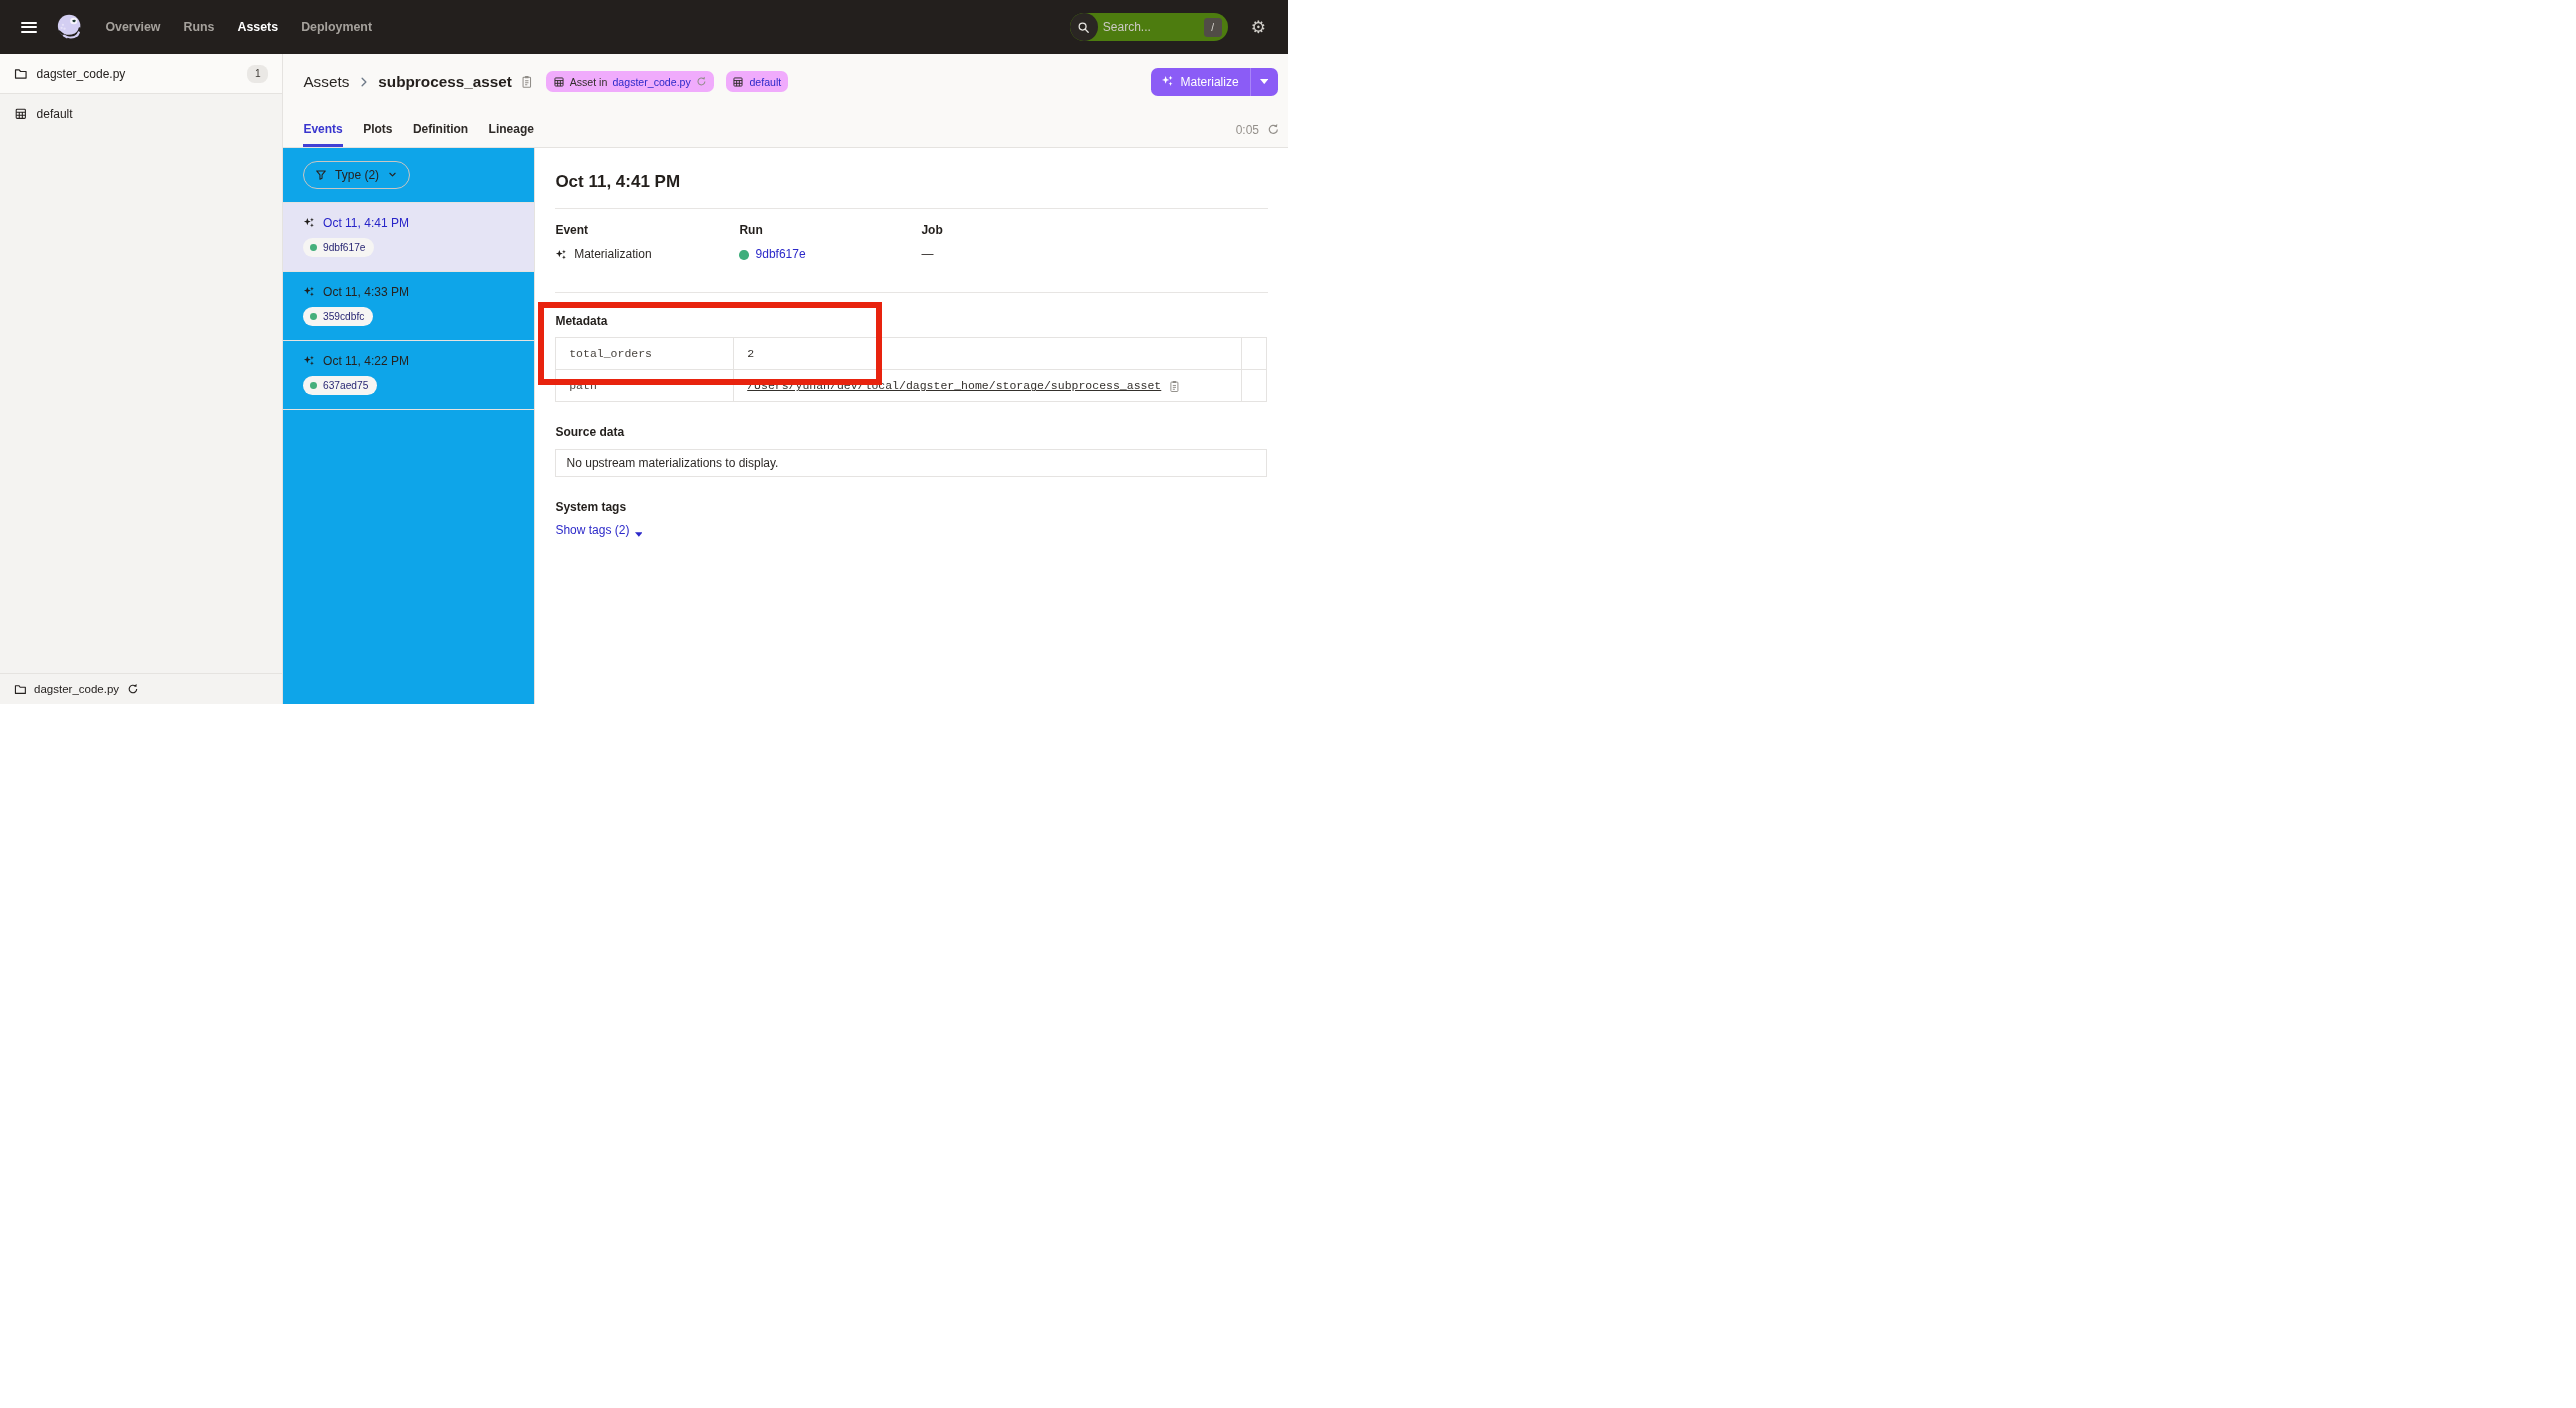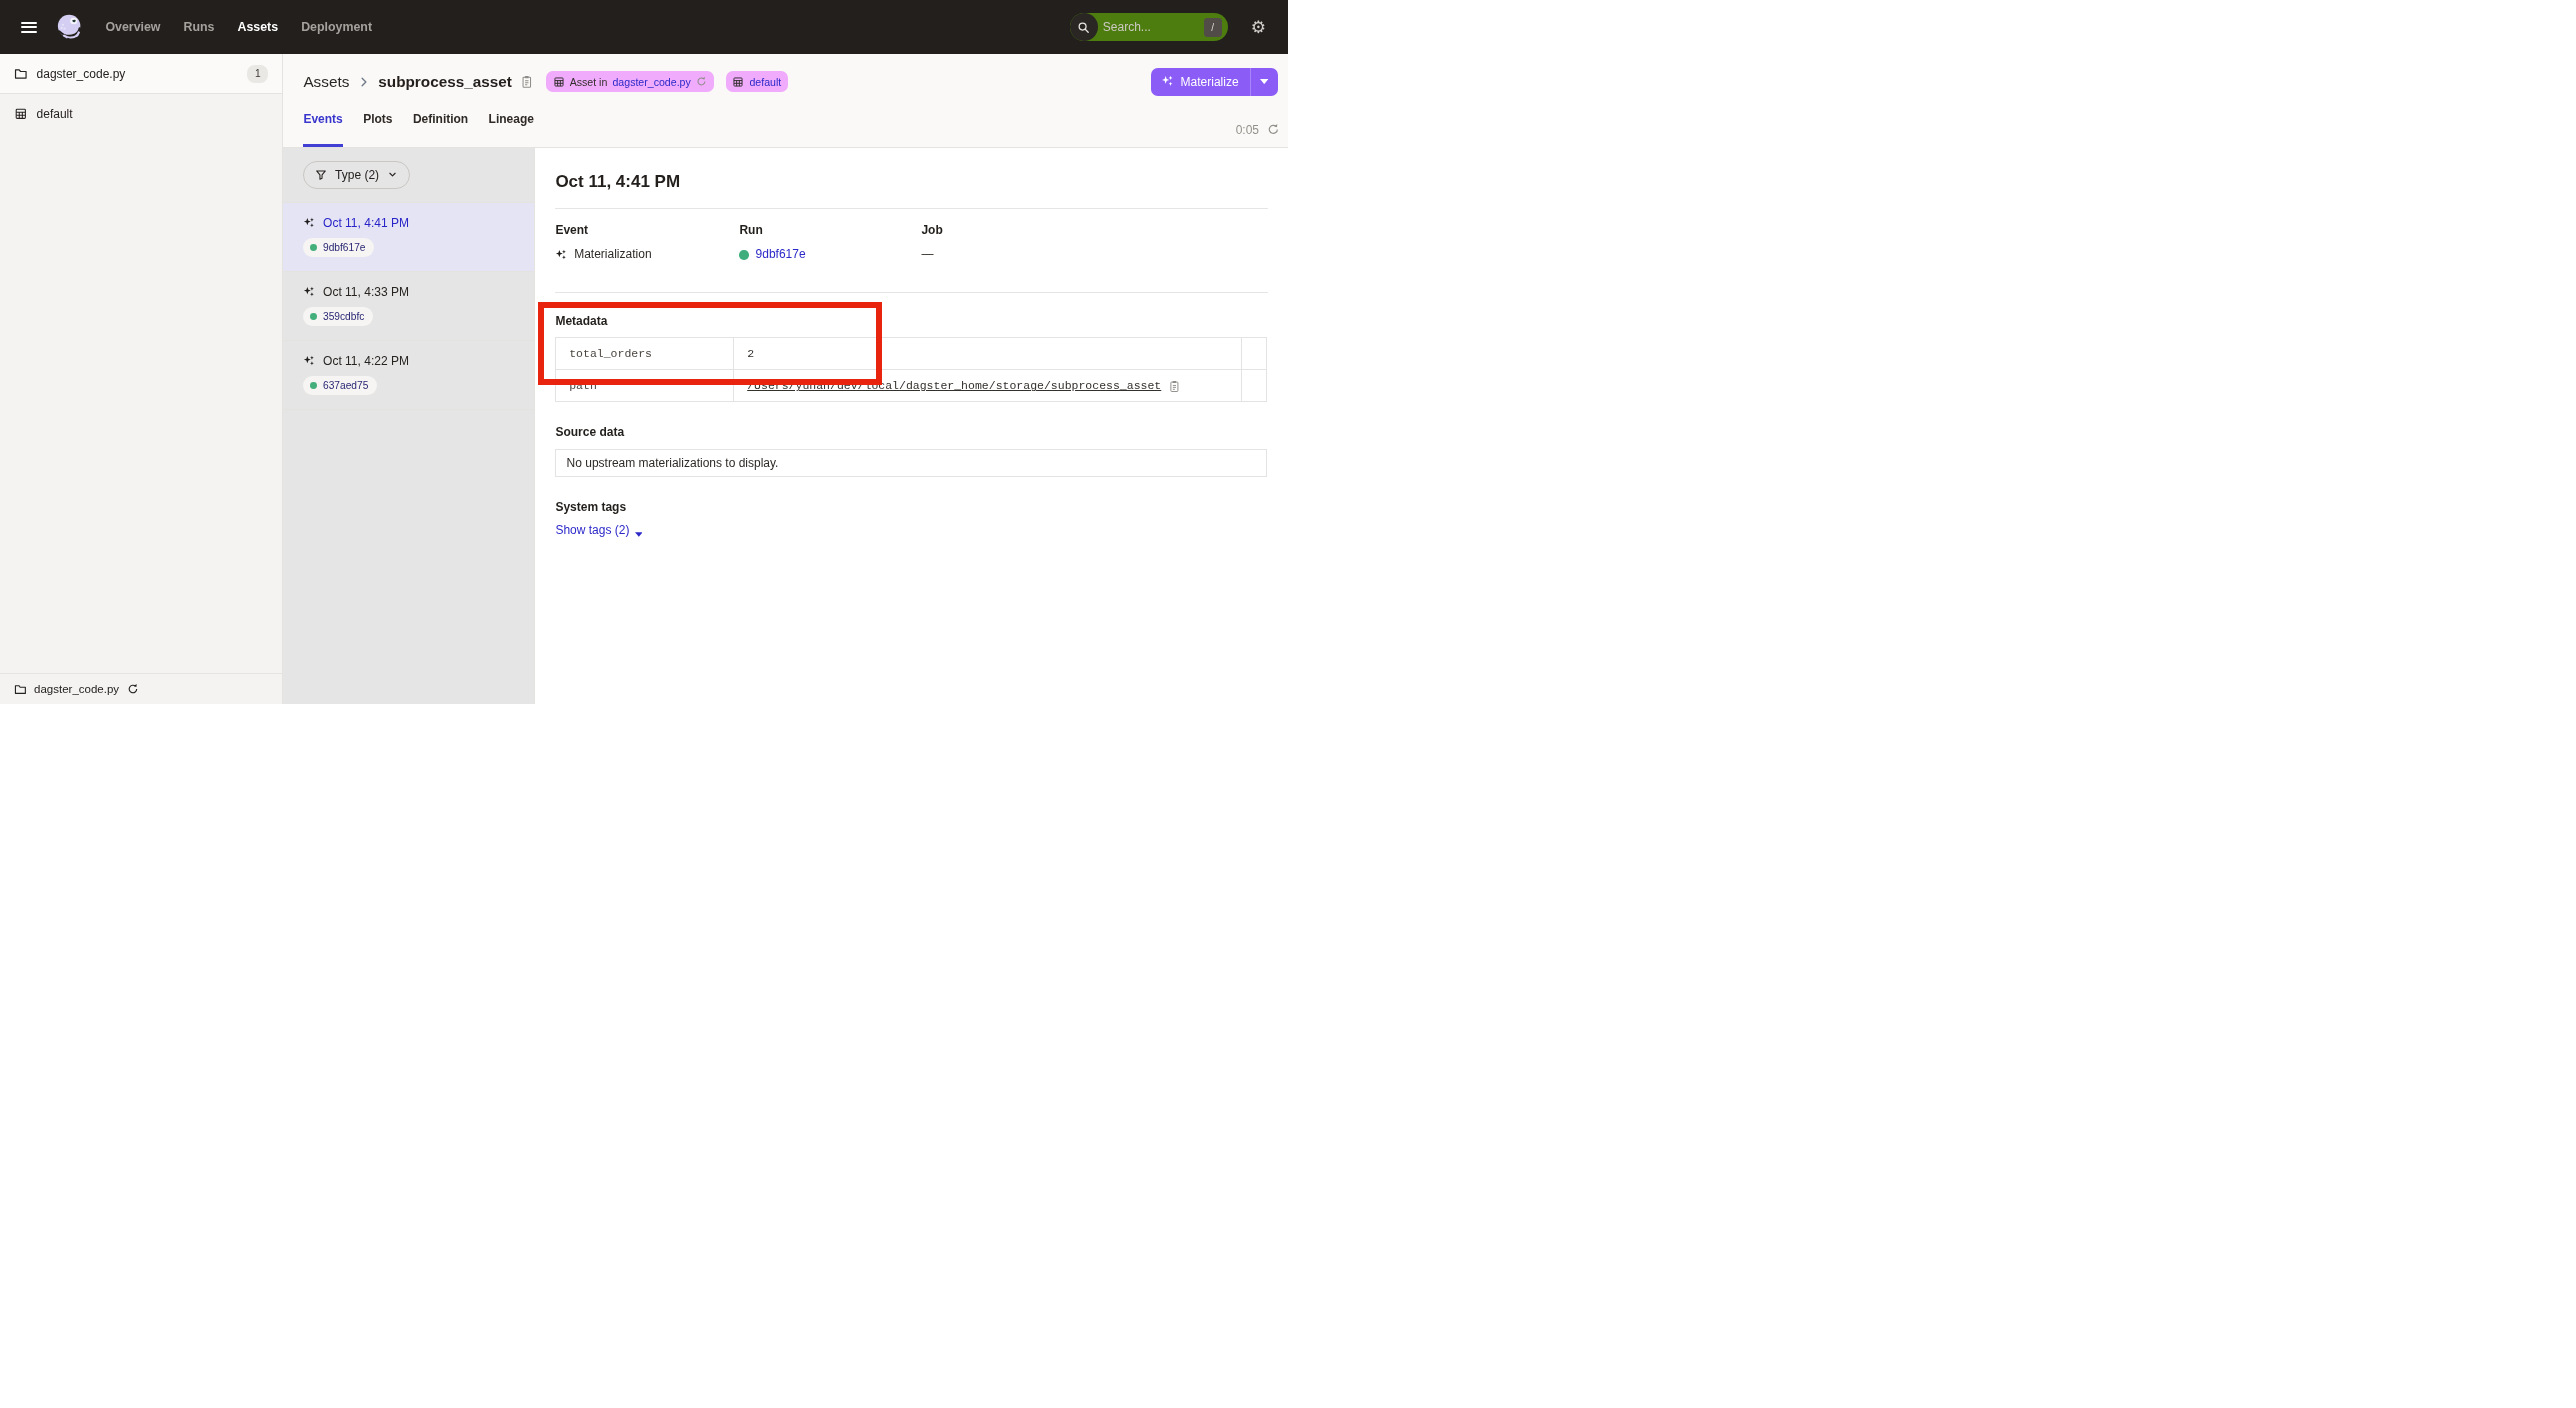--- a/index.html
+++ b/index.html
@@ -46,29 +46,29 @@
   .badge-pill { display: inline-flex; align-items: center; gap: 5.1px; background: #f0abfc; border-radius: 6.8px; height: 20.4px; padding: 0 6.8px; font-size: 10.6px; color: #332F2B; margin-left: 3.4px; }
   .badge-pill .bicon { display: flex; color: #2E2A27; }
   .badge-link { color: #2C29C9; cursor: pointer; text-decoration: none; }
   .badge-pill .reload { color: #8F8C87; display: flex; cursor: pointer; }
   .mat-btn { margin-left: auto; background: #8b5cf6; border-radius: 6.8px; height: 28px; display: flex; align-items: center; color: #fff; cursor: pointer; }
   .mat-main { display: flex; align-items: center; gap: 6.8px; padding: 0 11px 0 10.2px; font-size: 12px; font-weight: 500; }
   .mat-divider { width: 0.9px; height: 28px; background: rgba(255,255,255,0.25); }
   .mat-caret { padding: 0 9.4px; display: flex; }
   .tabs-row { display: flex; align-items: flex-end; padding: 0 8.5px 0 20.4px; }
   .tabs { display: flex; gap: 20.4px; }
-  .tab { position: relative; padding-bottom: 21px; font-size: 12px; font-weight: 600; color: #2E2A27; cursor: pointer; }
+  .tab { position: relative; padding-bottom: 11px; font-size: 12px; font-weight: 600; color: #2E2A27; cursor: pointer; }
   .tab.active { color: #3936CE; }
   .tab.active::after { content: ""; position: absolute; left: 0; right: 0; bottom: 0; height: 2.6px; background: #4240D4; }
   .tabs-right { margin-left: auto; display: flex; align-items: center; gap: 7.7px; color: #94908B; font-size: 12px; padding-bottom: 10.2px; }
   .tabs-right .reload { display: flex; color: #94908B; cursor: pointer; }
 
   
   .content { flex: 1; display: flex; min-height: 0; }
-  .events-panel { width: 252px; flex: none; background: #e5e5e5; border-right: 0.9px solid #E5E3E0; display: flex; flex-direction: column; }
+  .events-panel { width: 252px; flex: none; background: #0ea5e9; border-right: 0.9px solid #E5E3E0; display: flex; flex-direction: column; }
   .filter-bar { flex: none; padding: 12.8px 13.6px 12.8px 20.4px; border-bottom: 0.9px solid #E5E3E0; }
   .filter-pill { display: inline-flex; align-items: center; gap: 7.7px; border: 0.9px solid #C9C6C2; border-radius: 14.5px; height: 28px; padding: 0 11px; font-size: 12px; color: #262220; background: transparent; cursor: pointer; font-family: "Liberation Sans", sans-serif; }
   .filter-pill .ficon { display: flex; color: #262220; }
   .event-item { flex: none; padding: 13.6px 13.6px 0 20.4px; height: 69px; border-bottom: 0.9px solid #E5E3E0; cursor: pointer; }
   .event-item.selected { background: #E5E4F5; }
   .event-head { display: flex; align-items: center; gap: 7.7px; font-size: 12px; }
   .event-head .spark { display: flex; color: #1F1C1A; }
   .event-ts { color: #272320; }
   .event-item.selected .event-ts { color: #2824C8; }
   .run-badge { margin-top: 7.7px; display: inline-flex; align-items: center; gap: 6px; background: #F6F5F3; border-radius: 9.4px; height: 19px; padding: 0 8.5px 0 6.8px; font-size: 10.2px; color: #2B2875; cursor: pointer; }

